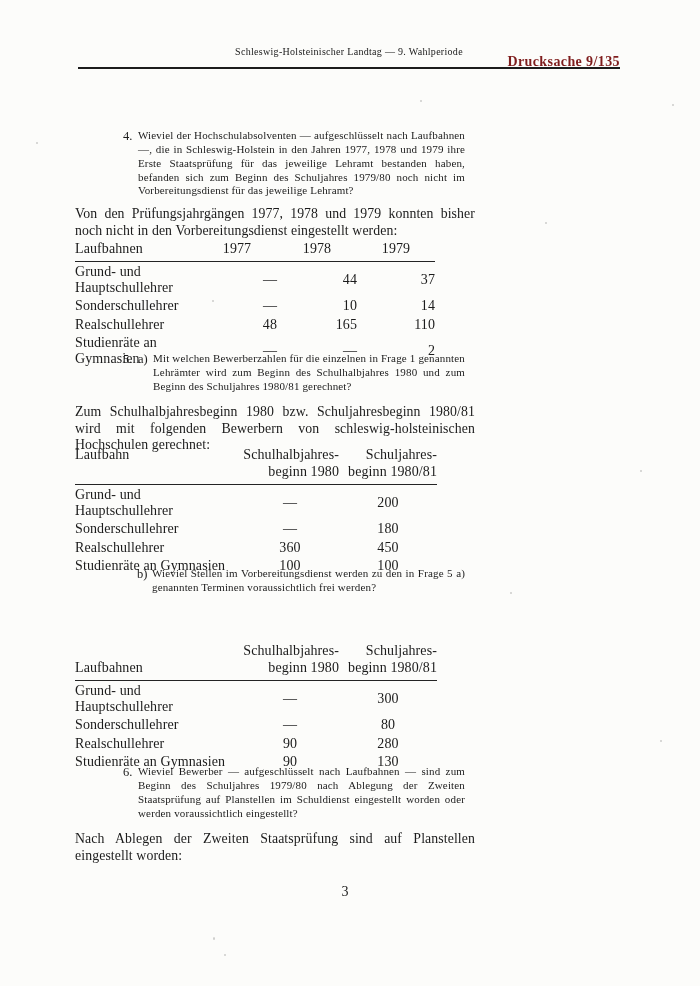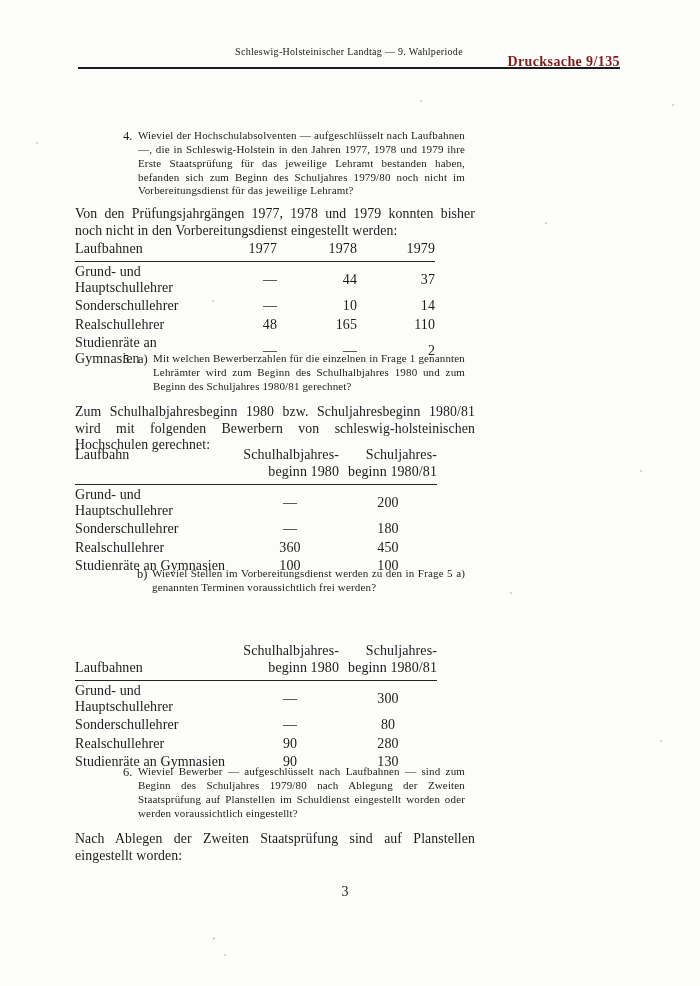--- a/index.html
+++ b/index.html
@@ -50,21 +50,21 @@
   #p1 { top:206px; }
   #p2 { top:404px; }
   #p3 { top:609px; }
   #p4 { top:831px; }
   
   table { border-collapse:collapse; table-layout:fixed; position:absolute; }
   th, td { font-weight:normal; font-size:14px; letter-spacing:0.1px; color:#1b1b1b; }
   th { border-bottom:1.5px solid #242424; }
   td { padding:1.5px 0 1px 0; }
   #table1 { top:241px; left:75px; width:360px; }
-  #table1 th { padding-bottom:4px; text-align:right; }
+  #table1 th { padding-bottom:4px; }
   #table1 th:first-child { text-align:left; }
   #table1 td { text-align:right; }
   #table1 td:first-child { text-align:left; }
   #table2 { top:447px; left:75px; width:362px; }
   #table3 { top:643px; left:75px; width:362px; }
   .two-line-head th { padding-bottom:4px; line-height:1.18; }
   #table2 th.col1 { vertical-align:top; text-align:left; }
   #table3 th.col1 { vertical-align:bottom; text-align:left; }
   .two-line-head th.colc { text-align:right; }
   #table2 td.v, #table3 td.v { text-align:center; }

